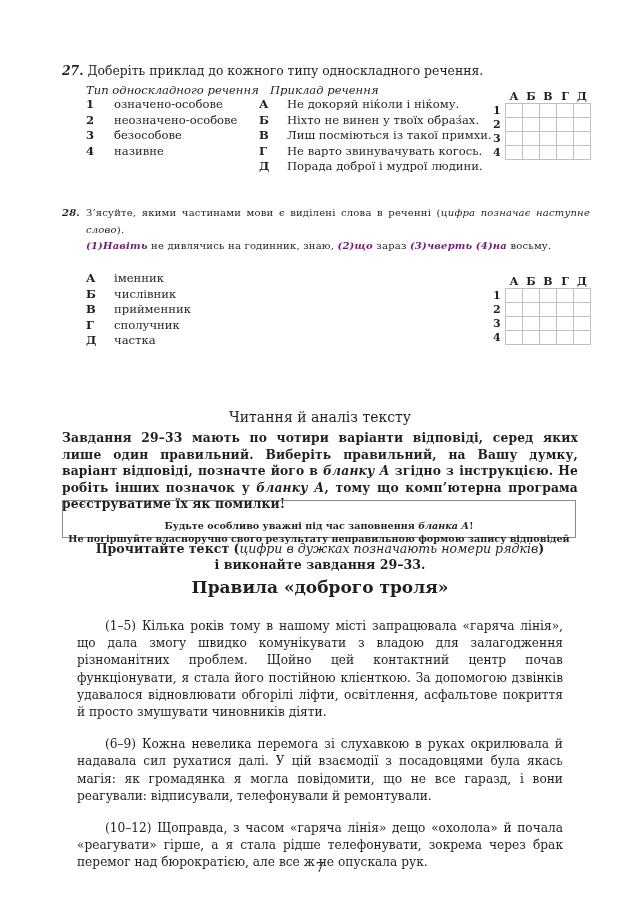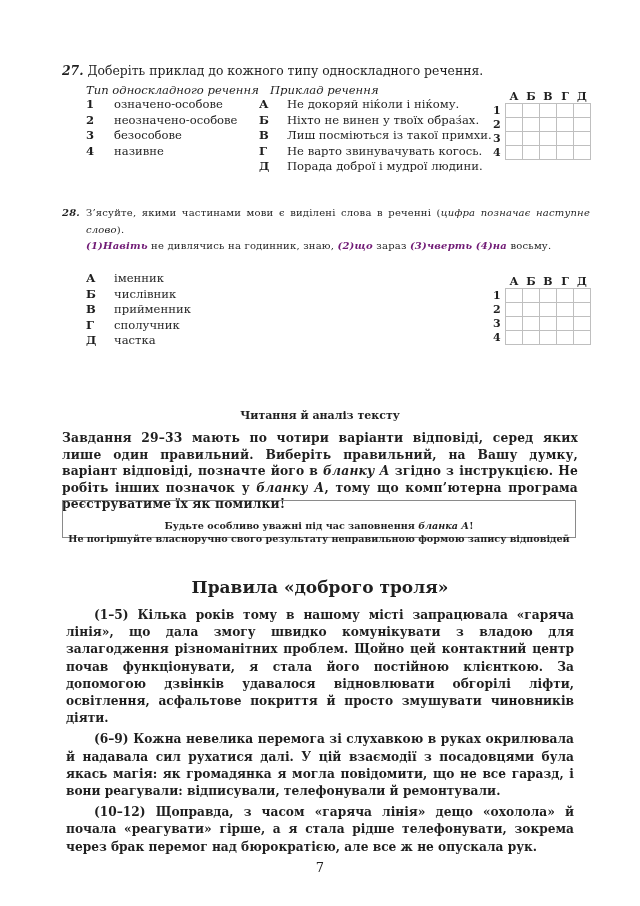--- a/index.html
+++ b/index.html
@@ -17,32 +17,32 @@
   .list .row { display: flex; white-space: nowrap; }
   .list .k { font-weight: bold; width: 28px; display: inline-block; }
   .grid-wrap { font-size: 11px; }
   table.grid { border-collapse: collapse; }
   table.grid th { font-weight: bold; font-size: 11px; height: 14px; width: 16px; padding: 0; text-align: center; }
   table.grid th.rowh { width: 12px; text-align: left; }
   table.grid td.cell { border: 1px solid #bfbfbf; width: 16px; height: 13px; padding: 0; }
   .q28 { font-size: 10px; line-height: 16.5px; letter-spacing: 0.2px; }
   .q28 i { font-style: italic; }
   .hl { color: #701a75; font-style: italic; font-weight: bold; }
-  .section-title { font-weight: bold; font-size: 11px; text-align: center; }
+  .section-title { font-weight: normal; font-size: 14px; text-align: center; }
   .instr { font-weight: bold; font-size: 12.3px; line-height: 16.5px; text-align: justify; letter-spacing: 0.15px; }
   .instr i { font-style: italic; }
   .notice {
     border: 1px solid #8a8a8a; font-size: 9.6px; font-weight: bold; text-align: center;
     line-height: 13px; padding: 18px 4px; box-sizing: border-box;
   }
   .read-title { text-align: center; font-size: 12.6px; line-height: 16px; font-weight: bold; }
   .read-title i { font-weight: normal; font-style: italic; }
   .story-title { text-align: center; font-weight: bold; font-size: 17px; }
   .text-body { font-size: 12.2px; line-height: 17.2px; text-align: justify; }
-  .text-body p { margin: 4px; text-indent: 28px; font-weight: bold; }
+  .text-body p { margin: 15px; text-indent: 28px; }
   .page-num { font-size: 13px; text-align: center; }
 </style>
 </head>
 <body>
 
 <div class="page">
 
   <div class="abs task-head" style="left:62px; top:63px; width:520px;">
     <span class="q-num">27.</span>
     <span>Доберіть приклад до кожного типу односкладного речення.</span>
@@ -226,20 +226,24 @@
 
   <div class="abs instr" style="left:62px; top:430px; width:516px;">
     <span>Завдання 29–33 мають по чотири варіанти відповіді, серед яких лише один правильний. Виберіть правильний, на Вашу думку, варіант відповіді, позначте його в </span><i>бланку А</i><span> згідно з інструкцією. Не робіть інших позначок у </span><i>бланку А</i><span>, тому що комп’ютерна програма реєструватиме їх як помилки!</span>
   </div>
 
   <div class="abs notice" style="left:62px; top:500px; width:514px; height:35px;">
     <div><span>Будьте особливо уважні під час заповнення </span><i>бланка А</i><span>!</span></div>
     <div>Не погіршуйте власноручно свого результату неправильною формою запису відповідей</div>
   </div>
 
+  <div class="abs read-title" style="left:62px; top:541px; width:516px;">
+    <div><span>Прочитайте текст (</span><i>цифри в дужках позначають номери рядків</i><span>)</span></div>
+    <div>і виконайте завдання 29–33.</div>
+  </div>
 
   <div class="abs story-title" style="left:62px; top:577px; width:516px;">Правила «доброго троля»</div>
 
   <div class="abs text-body" style="left:62px; top:603px; width:516px;">
     <p>(1–5) Кілька років тому в нашому місті запрацювала «гаряча лінія», що дала змогу швидко комунікувати з владою для залагодження різноманітних проблем. Щойно цей контактний центр почав функціонувати, я стала його постійною клієнткою. За допомогою дзвінків удавалося відновлювати обгорілі ліфти, освітлення, асфальтове покриття й просто змушувати чиновників діяти.</p>
     <p>(6–9) Кожна невелика перемога зі слухавкою в руках окрилювала й надавала сил рухатися далі. У цій взаємодії з посадовцями була якась магія: як громадянка я могла повідомити, що не все гаразд, і вони реагували: відписували, телефонували й ремонтували.</p>
     <p>(10–12) Щоправда, з часом «гаряча лінія» дещо «охолола» й почала «реагувати» гірше, а я стала рідше телефонувати, зокрема через брак перемог над бюрократією, але все ж не опускала рук.</p>
   </div>
 
   <div class="abs page-num" style="left:0; top:860px; width:640px;">7</div>

